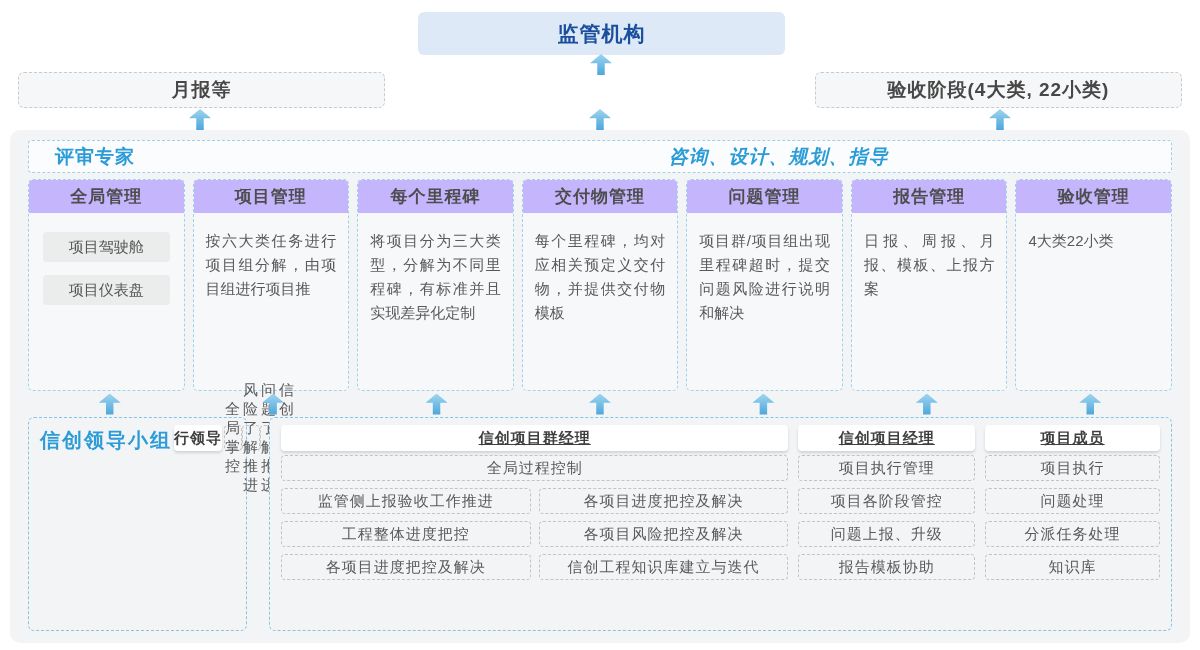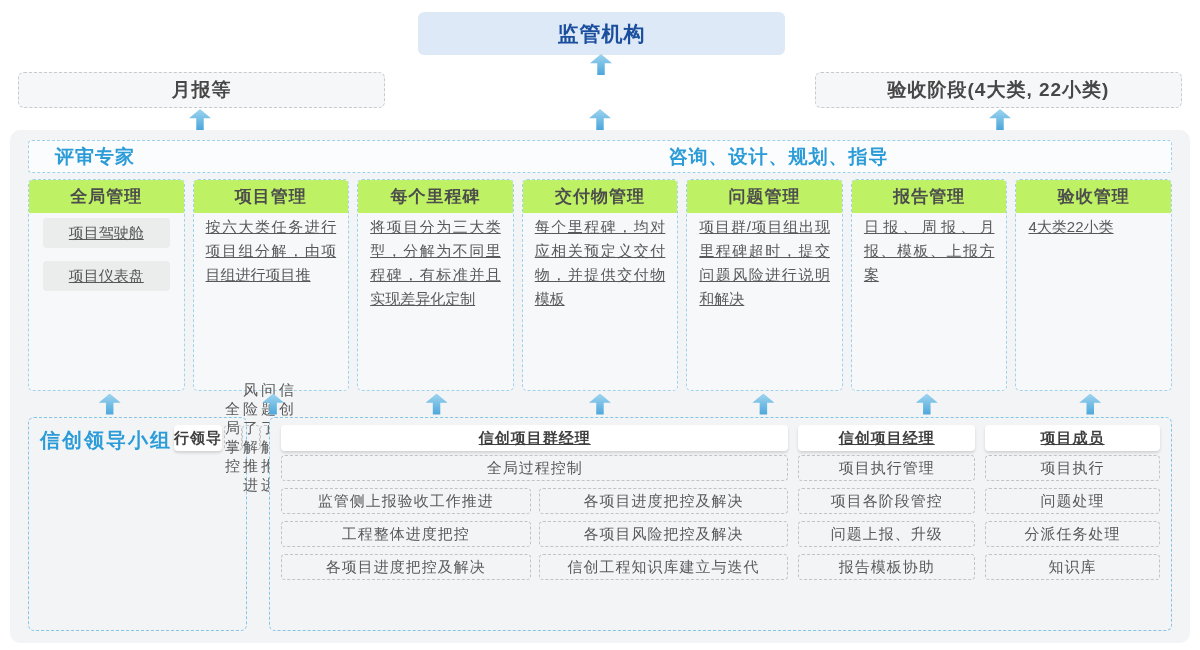--- a/index.html
+++ b/index.html
@@ -21,28 +21,28 @@
   .top-arrows .slot{flex:1;display:flex;justify-content:center;}
 
   
   .main{margin:0 10px;height:513px;box-sizing:border-box;background:#f3f4f6;border-radius:10px;
     padding:10px 16px 12px 16px;}
   .advisor-strip{position:relative;height:33px;box-sizing:border-box;border:1.6px dashed #9fcfe9;
     border-radius:4px;margin:0 2px 6px 2px;background:#fbfcfd;}
   .advisor-strip .expert{position:absolute;left:26px;top:0;height:100%;display:flex;align-items:center;
     font-size:19px;font-weight:700;color:#2b9cd8;letter-spacing:1px;}
   .advisor-strip .advisory{position:absolute;left:56%;top:0;height:100%;display:flex;align-items:center;
-    font-size:19px;font-weight:700;color:#2b9cd8;letter-spacing:1px;}
+    font-size:19px;font-weight:700;color:#2b9cd8;letter-spacing:1px;font-style:italic;}
 
   .columns{display:flex;gap:8px;margin:0 2px;height:212px;}
   .col{flex:1;box-sizing:border-box;border:1.6px dashed #a2d1ea;border-radius:5px;background:#f6f8fa;
     overflow:hidden;display:flex;flex-direction:column;}
-  .col-header{background:#bef264;height:33px;flex:none;display:flex;align-items:center;justify-content:center;
+  .col-header{background:#c4b5fd;height:33px;flex:none;display:flex;align-items:center;justify-content:center;
     font-size:17px;font-weight:700;color:#4d4d4d;letter-spacing:1px;}
-  .col-body{padding:2px 12px;font-size:15px;color:#595959;line-height:1.6;text-align:justify;text-decoration:underline;}
+  .col-body{padding:16px 12px;font-size:15px;color:#595959;line-height:1.6;text-align:justify;}
   .chip-gray{background:#ebecec;border-radius:4px;height:30px;display:flex;align-items:center;justify-content:center;
     font-size:15px;color:#555;margin:3px 2px 13px 2px;}
   .col-body p{margin:0 0 14px 0;}
   .col-body p:last-child{margin-bottom:0;}
 
   .col-arrows{display:flex;height:26px;align-items:center;margin:0 2px;}
   .col-arrows .slot{flex:1;display:flex;justify-content:center;}
 
   
   .groups{display:flex;gap:22px;margin:0 2px;height:214px;}

